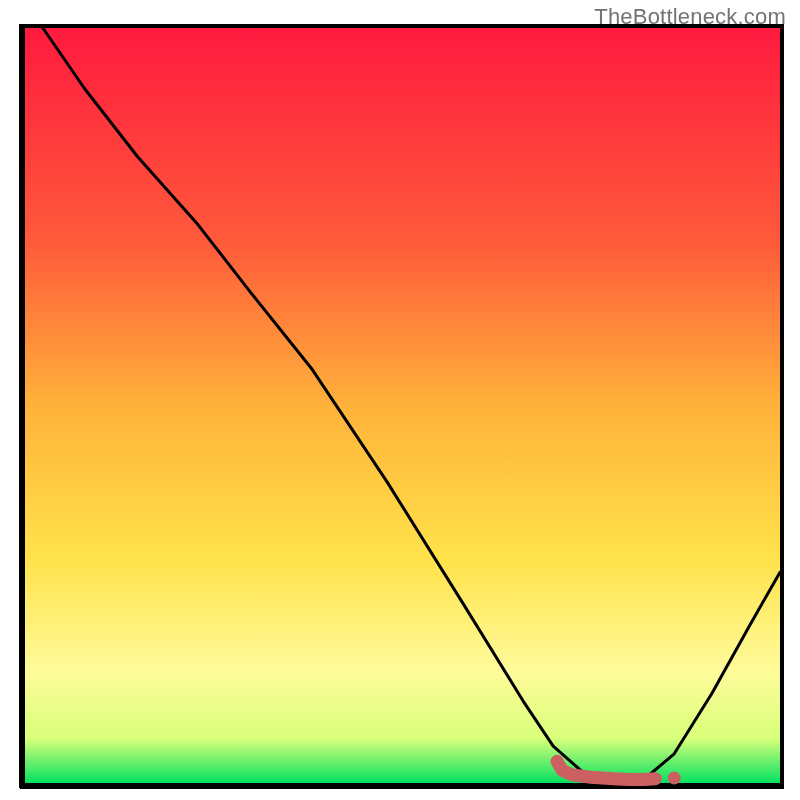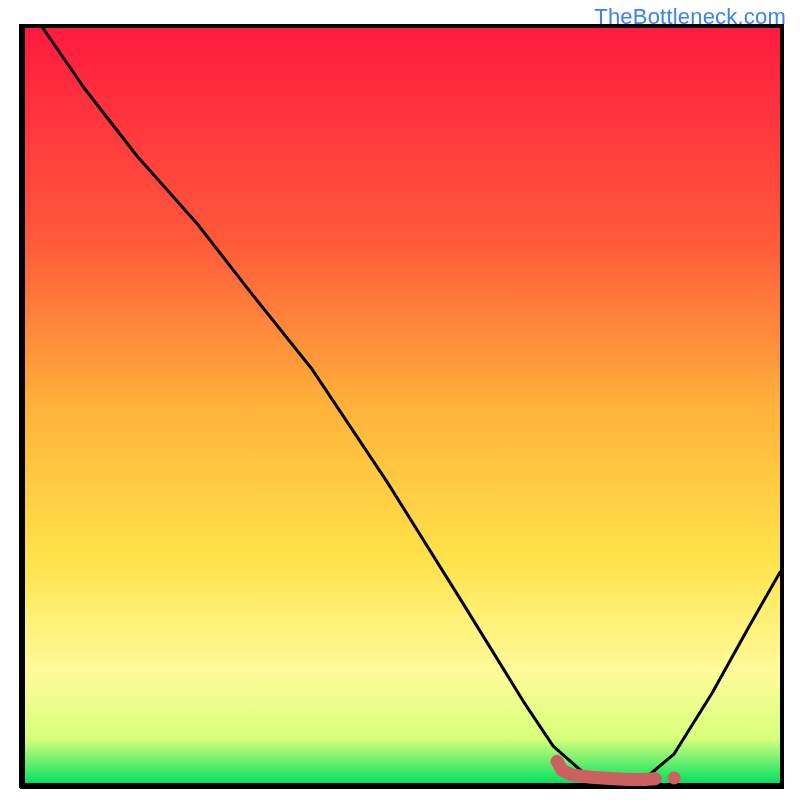--- a/index.html
+++ b/index.html
@@ -12,21 +12,21 @@
   }
   .wrap {
     position: relative;
     width: 800px;
     height: 800px;
   }
   .watermark {
     position: absolute;
     top: 4px;
     right: 14px;
-    color: #3b82f6;
+    color: #737373;
     font-size: 22px;
     letter-spacing: 0.2px;
     font-family: Arial, Helvetica, sans-serif;
   }
   svg {
     display: block;
   }
 </style>
 </head>
 <body>

